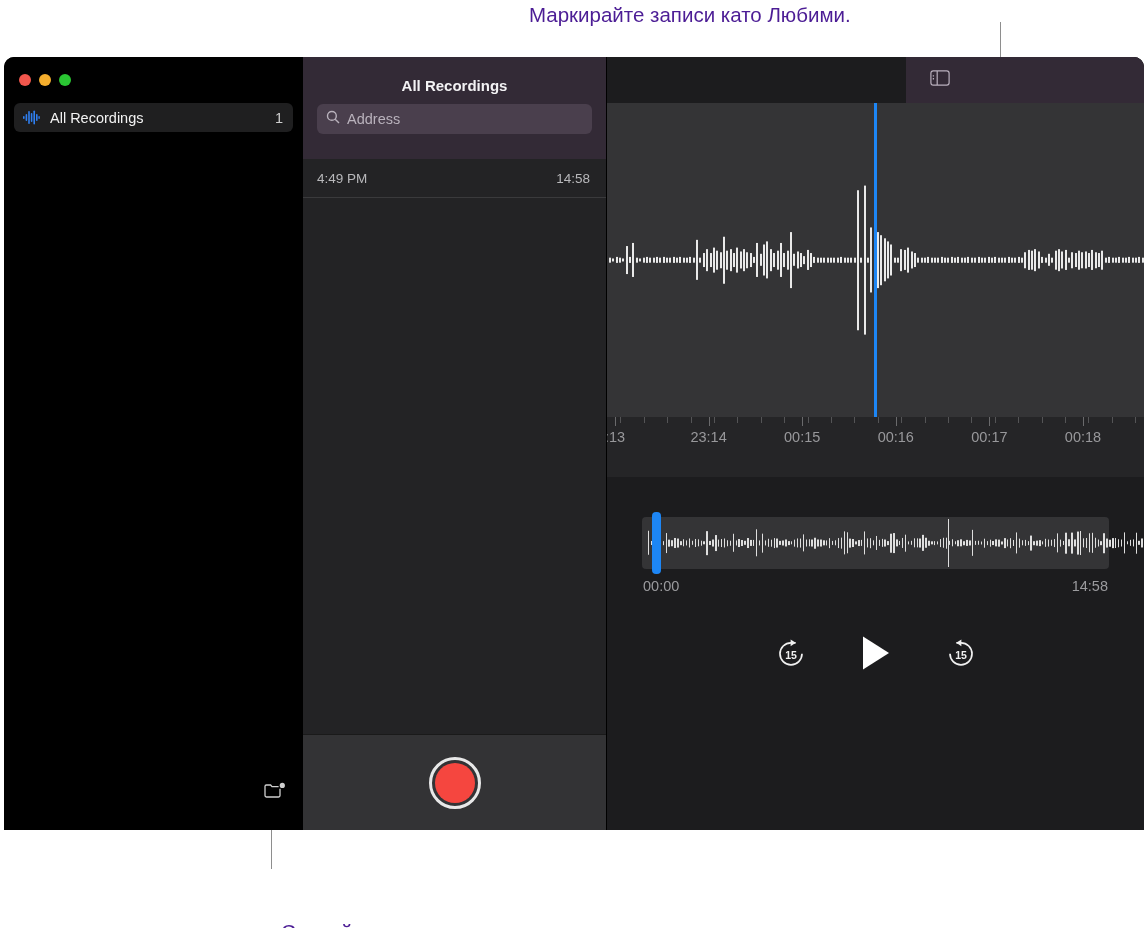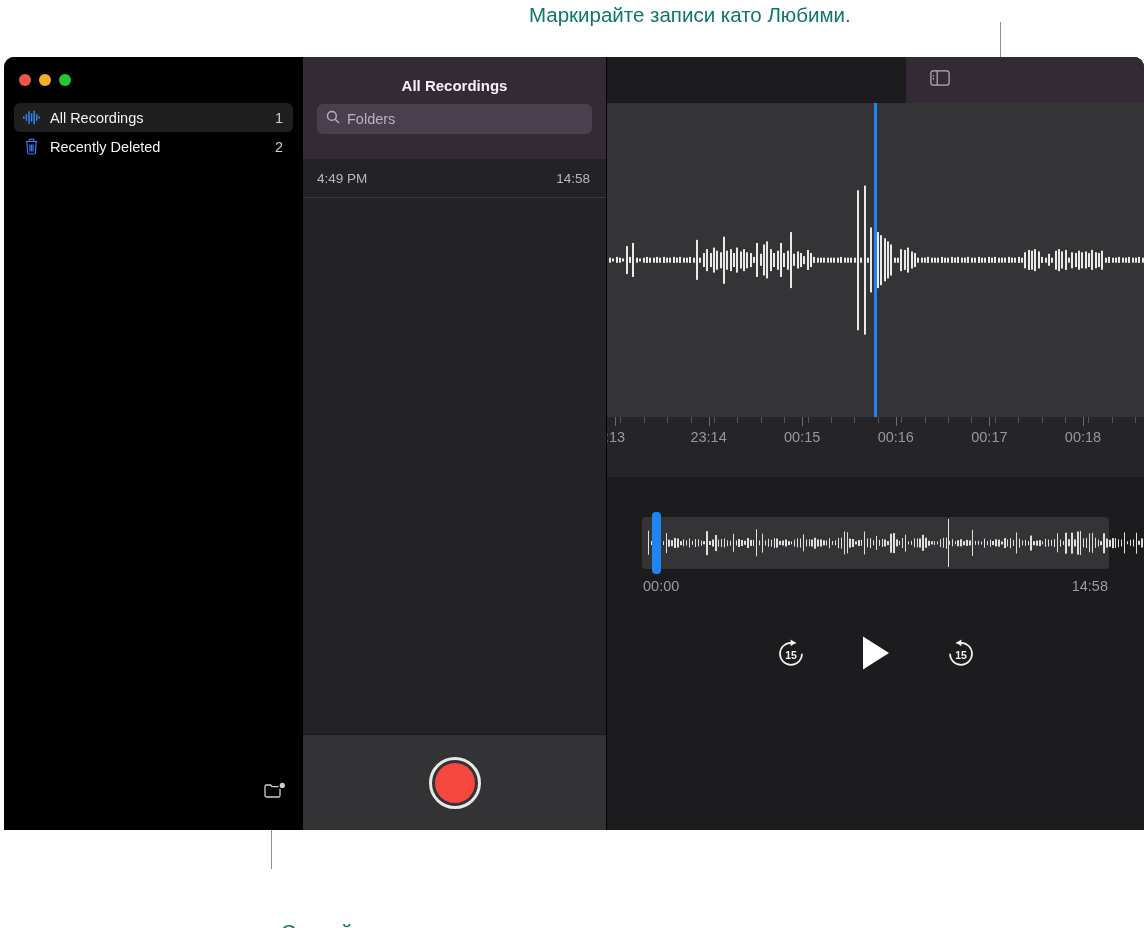--- a/index.html
+++ b/index.html
@@ -7,21 +7,21 @@
     width: 1144px; height: 928px;
     background: #ffffff;
     font-family: "Liberation Sans", sans-serif;
     overflow: hidden;
   }
   .page { position: relative; width: 1144px; height: 928px; background: #ffffff; }
 
   
   .callout-text {
     position: absolute;
-    color: #0f766e;
+    color: #4c1d95;
     font-size: 20.5px;
     line-height: 30px;
     white-space: pre;
   }
   #callout-top { left: 529px; top: 0px; }
   #callout-bottom { left: 281px; top: 857px; }
   .leader {
     position: absolute;
     background: #8e8e8e;
     width: 1px;
@@ -316,32 +316,20 @@
                 <rect x="10.4" y="0.5" width="1.6" height="14" rx="0.8"></rect>
                 <rect x="13" y="4" width="1.6" height="7" rx="0.8"></rect>
                 <rect x="15.4" y="6" width="1.4" height="3" rx="0.7"></rect>
               </g>
             </svg>
           </span>
           <span class="sr-label">All Recordings</span>
           <span class="sr-count">1</span>
         </div>
 
-        <div class="side-row">
-          <span class="side-icon">
-            <svg width="15" height="17" viewBox="0 0 15 17" fill="none" stroke="#2f7ff0" stroke-width="1.2">
-              <path d="M1.5 3.5h12"></path>
-              <path d="M5.3 3.3V2.1c0-.5.4-.9.9-.9h2.6c.5 0 .9.4.9.9v1.2"></path>
-              <path d="M2.9 3.8l.7 11c0 .7.6 1.2 1.2 1.2h5.4c.7 0 1.2-.5 1.2-1.2l.7-11"></path>
-              <path d="M5.9 6.4v7M7.5 6.4v7M9.1 6.4v7"></path>
-            </svg>
-          </span>
-          <span class="sr-label">Recently Deleted</span>
-          <span class="sr-count">2</span>
-        </div>
       </div>
 
 
 
       <div class="new-folder-btn">
         <svg width="24" height="20" viewBox="0 0 24 20" fill="none" stroke="#cfcfcf" stroke-width="1.3">
           <path d="M2 5.4c0-.8.6-1.4 1.4-1.4h4.2l1.4 1.7h6.6"></path>
           <path d="M2 5.2v9.4c0 .8.6 1.4 1.4 1.4h12.2c.8 0 1.4-.6 1.4-1.4V7.8"></path>
           <circle cx="19.3" cy="4.4" r="2.6" fill="#cfcfcf" stroke="none"></circle>
         </svg>
@@ -352,21 +340,21 @@
       <div class="listcol-head">
         <div class="listcol-title">All Recordings</div>
         <div class="search-wrap">
           <div class="search-box">
             <span>
               <svg width="14" height="14" viewBox="0 0 14 14" fill="none" stroke="#b9b2bc" stroke-width="1.4">
                 <circle cx="5.9" cy="5.9" r="4.4"></circle>
                 <path d="M9.2 9.2L13 13"></path>
               </svg>
             </span>
-            <span class="ph">Folders</span>
+            <span class="ph">Address</span>
           </div>
         </div>
       </div>
 
       <div class="rec-list">
         <div class="rec-item">
           <div class="rec-meta">
             <span>4:49 PM</span>
             <span>14:58</span>
           </div>

